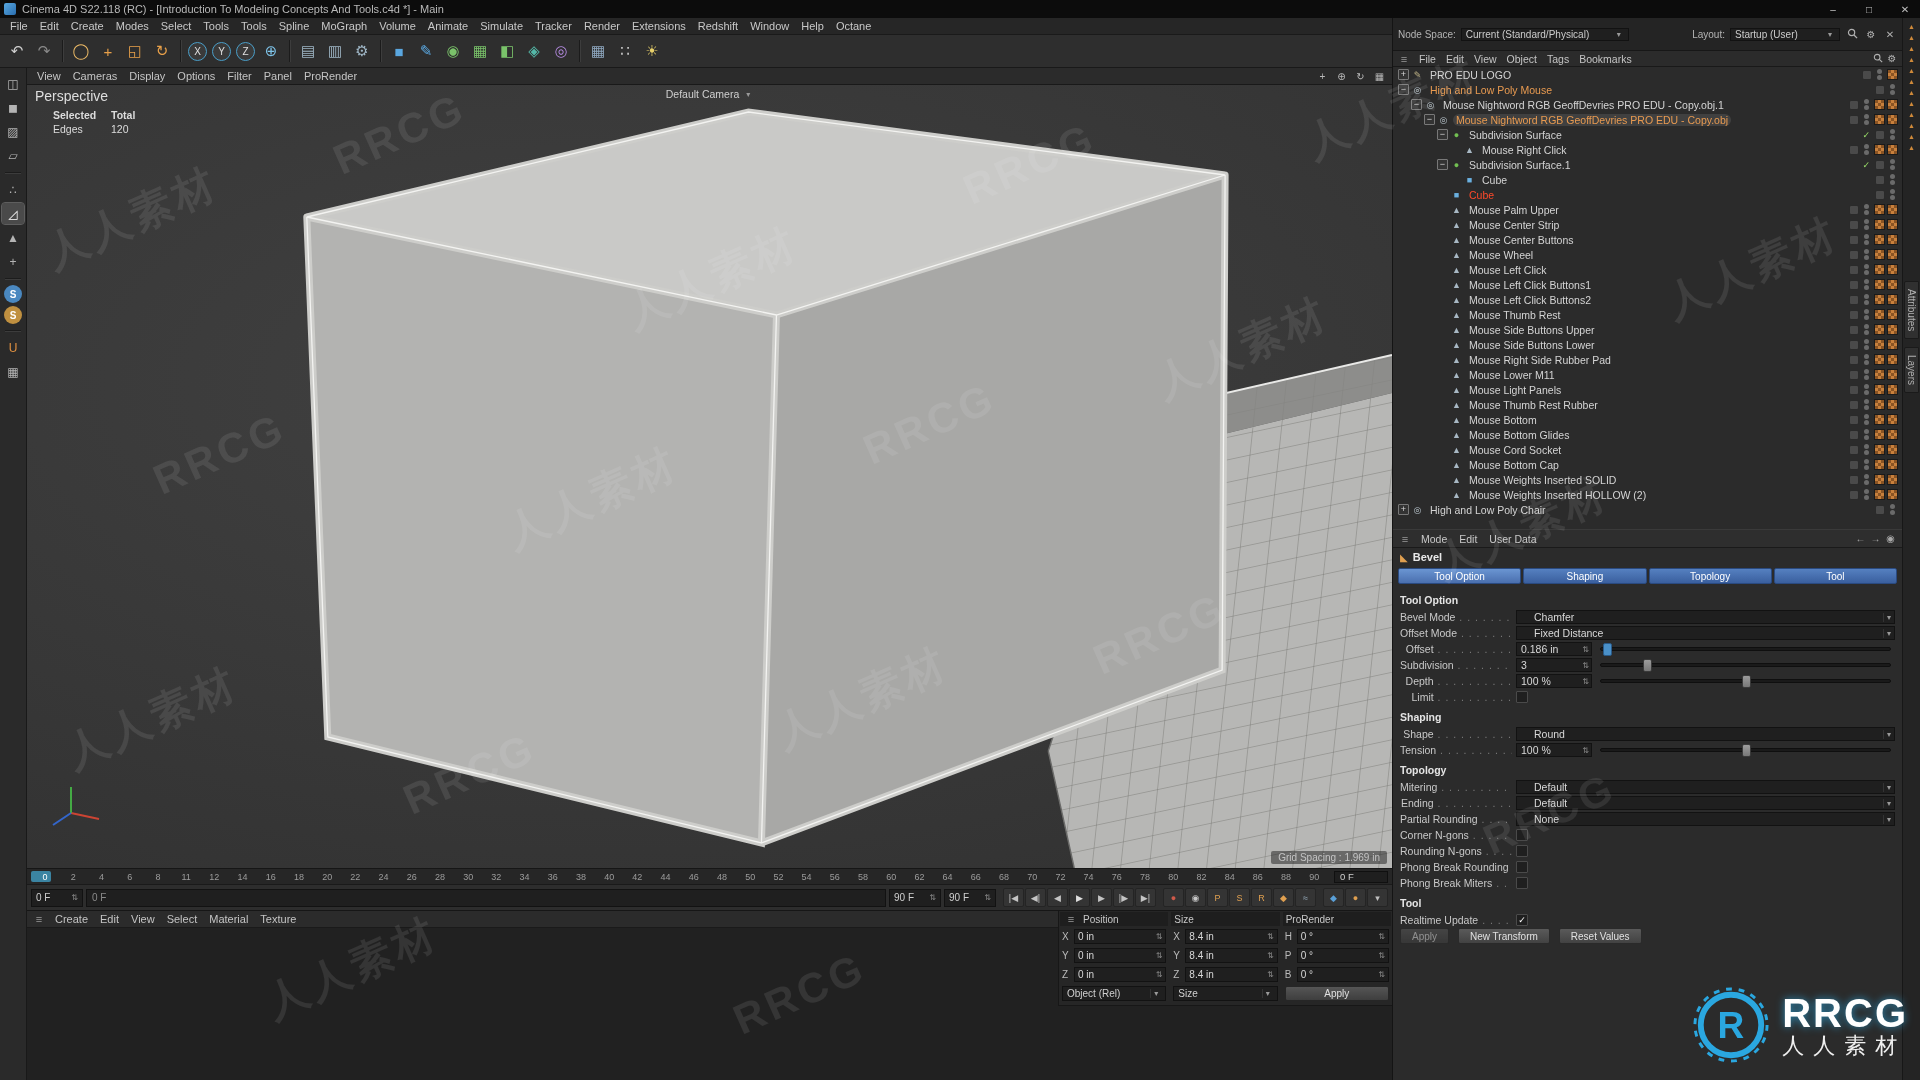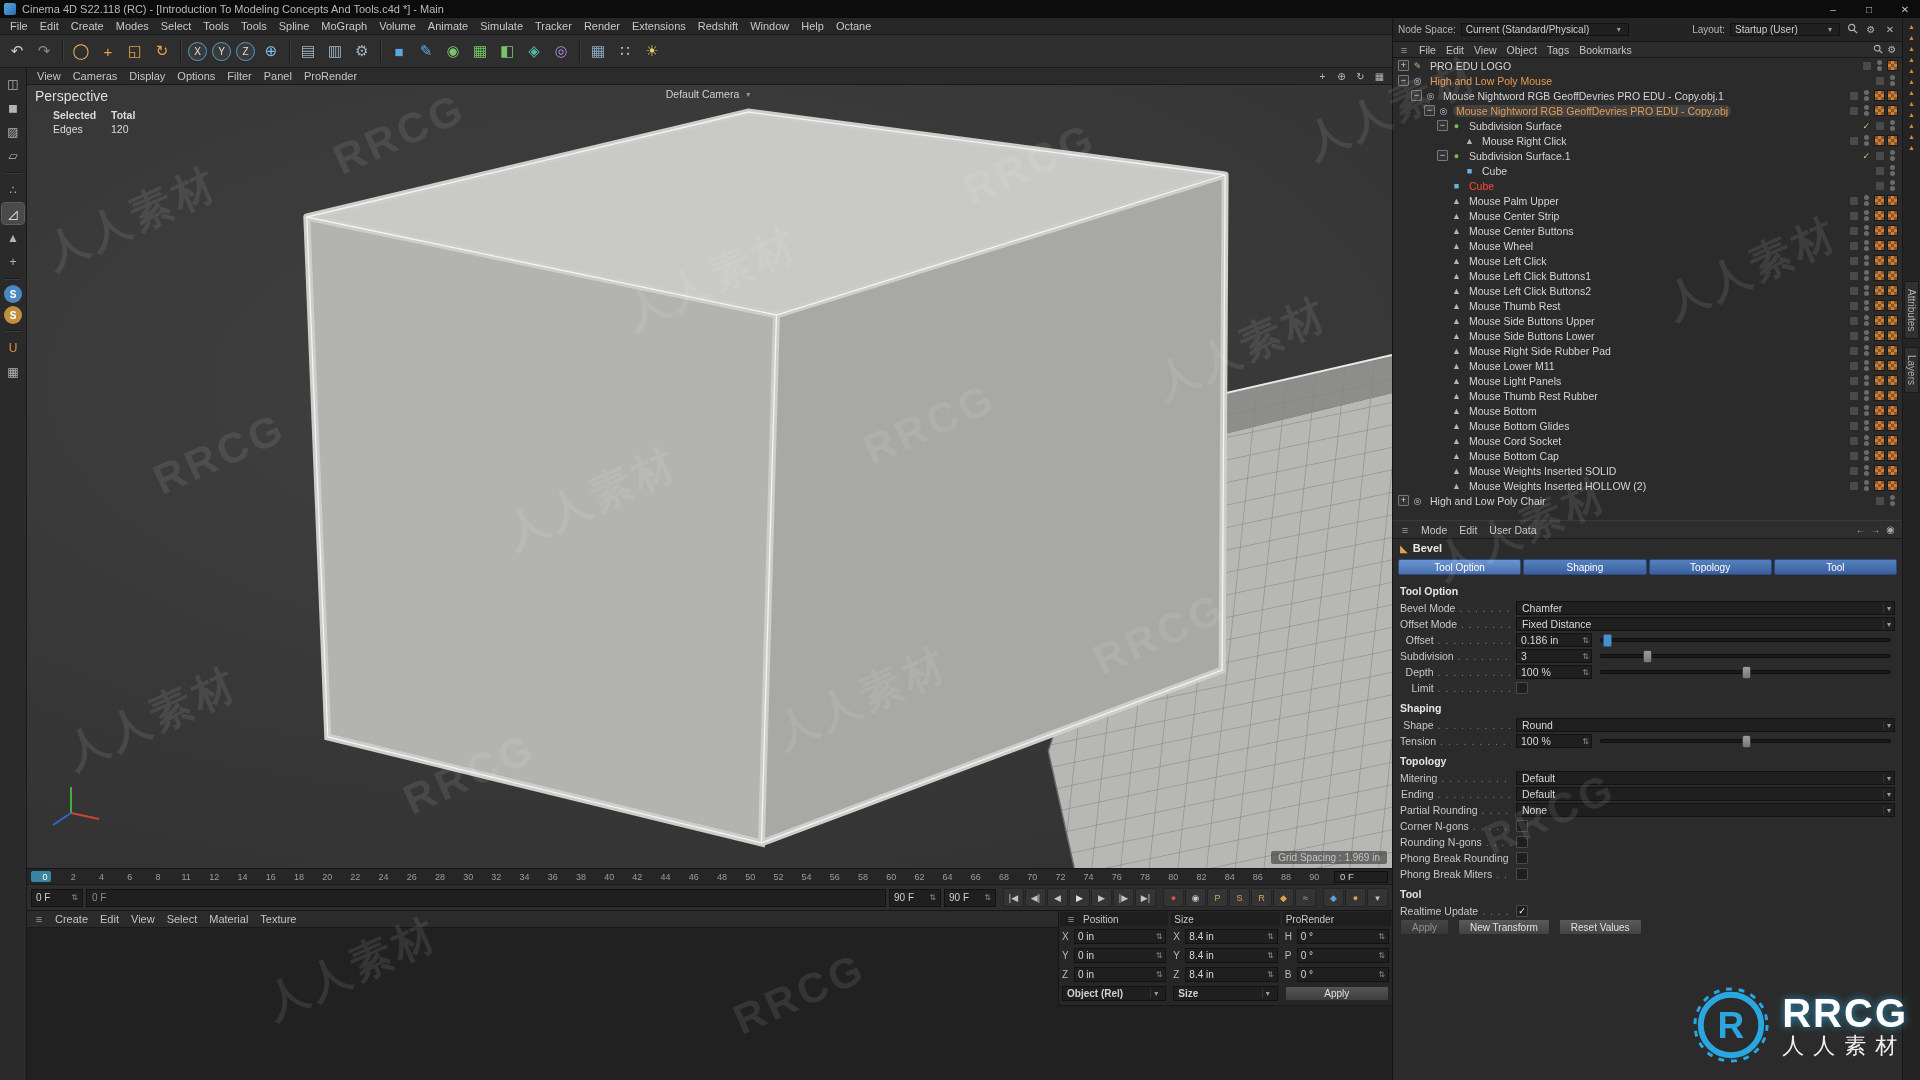--- a/index.html
+++ b/index.html
@@ -72,26 +72,26 @@
   .mm { width:16px; text-align:center; color:#9a9a9a; font-size:11px; margin-right:2px; }
 
   #coord-panel { position:absolute; top:0; right:0; width:334px; background:#262626; border-left:1px solid #171717; border-bottom:1px solid #171717; padding:1px; z-index:3; }
   #coord-cols { display:grid; grid-template-columns:1fr 1fr 1fr; gap:3px; }
   .coord-col { display:flex; flex-direction:column; gap:2px; }
   .coord-head { height:14px; background:#1e1e1e; color:#c8c8c8; font-size:10px; display:flex; align-items:center; padding:0 3px; gap:2px; }
   .coord-row { height:17px; display:flex; align-items:center; gap:3px; padding:0 2px; }
   .coord-axis { width:9px; font-size:10px; color:#bbbbbb; }
   .coord-field { flex:1; height:15px; background:#1f1f1f; border:1px solid #121212; display:flex; align-items:center; justify-content:space-between; padding:0 3px; font-size:10px; color:#d8d8d8; }
   .coord-foot { height:16px; margin:1px 2px 2px 2px; display:flex; }
-  .coord-dd { flex:1; height:15px; background:#1f1f1f; border:1px solid #121212; display:flex; align-items:center; justify-content:space-between; padding:0 4px; font-size:10px; color:#d0d0d0;font-weight:bold; }
+  .coord-dd { flex:1; height:15px; background:#1f1f1f; border:1px solid #121212; display:flex; align-items:center; justify-content:space-between; padding:0 4px; font-size:10px; color:#d0d0d0; }
   .coord-btn { flex:1; height:15px; background:linear-gradient(#555,#3e3e3e); border:1px solid #262626; border-radius:2px; display:flex; align-items:center; justify-content:center; font-size:10px; color:#e0e0e0; }
 
   
   #right-panel { width:509px; display:flex; flex-direction:column; background:#2b2b2b; }
-  #ns-row { height:24px; background:#242424; border-bottom:1px solid #171717; display:flex; align-items:center; font-size:10px; color:#b4b4b4; padding:0 5px; gap:5px; }
+  #ns-row { height:33px; background:#242424; border-bottom:1px solid #171717; display:flex; align-items:center; font-size:10px; color:#b4b4b4; padding:0 5px; gap:5px; }
   .ns-dd { height:13px; background:#1f1f1f; border:1px solid #121212; display:flex; align-items:center; gap:6px; padding:0 4px; color:#cccccc; }
   .ns-sp { flex:1; }
   .ns-ico { width:14px; text-align:center; color:#b0b0b0; font-size:10px; }
 
   #om-menubar { height:16px; background:#2b2b2b; border-bottom:1px solid #191919; display:flex; align-items:center; font-size:10.5px; color:#c4c4c4; padding:0 3px; }
   #om-menu-items { display:flex; }
   #om-menubar .menu-item { padding:0 5px; }
   .sp { flex:1; }
 
   #om-rows { height:450px; background:#2b2b2b; overflow:hidden; }
@@ -124,21 +124,21 @@
   .am-tab { flex:1; height:16px; display:flex; align-items:center; justify-content:center; font-size:10px; color:#ffffff;
             background:linear-gradient(#5580c0,#3a5f9e); border:1px solid #2a4a80; border-radius:2px; }
   .am-tab.active { background:linear-gradient(#6a95d2,#4a6fae); }
   #am-body { flex:1; padding:1px 7px 0 7px; font-size:10.5px; overflow:hidden; }
   .am-sec-title { font-weight:bold; color:#e4e4e4; margin:6px 0 3px 0; }
   .am-row { display:flex; align-items:center; height:16px; gap:4px; }
   .am-label { width:112px; flex-shrink:0; color:#c8c8c8; white-space:nowrap; overflow:hidden;text-align:right; }
   .am-label.lead:after { content:" . . . . . . . . . ."; color:#7a7a7a; letter-spacing:1px; }
   .am-ctrl { flex:1; display:flex; align-items:center; gap:4px; min-width:0; }
   .am-dd { flex:1; height:14px; background:#1f1f1f; border:1px solid #121212; display:flex; align-items:center; padding:0 0 0 5px; color:#d8d8d8; }
-  .am-dd-val { flex:1; overflow:hidden; white-space:nowrap; }
+  .am-dd-val { flex:1; overflow:hidden; white-space:nowrap;margin-left:12px; }
   .am-caret { color:#999999; font-size:8px; border-left:1px solid #333333; padding:0 3px; }
   .am-field { width:76px; height:14px; background:#1f1f1f; border:1px solid #121212; display:flex; align-items:center; justify-content:space-between; padding:0 2px 0 4px; color:#d8d8d8; flex-shrink:0; }
   .am-spin { color:#8a8a8a; font-size:8px; }
   .am-slider { flex:1; height:4px; background:#1a1a1a; border:1px solid #0f0f0f; border-radius:2px; position:relative; margin:0 4px; }
   .am-handle { position:absolute; top:-5px; width:9px; height:13px; background:linear-gradient(#9c9c9c,#787878); border:1px solid #3a3a3a; border-radius:2px; }
   .am-handle.blue { background:#4a90c8; border-color:#2a5a88; }
   .am-checkbox { width:12px; height:12px; background:#1f1f1f; border:1px solid #4a4a4a; color:#ffffff; font-size:9px; line-height:11px; text-align:center; border-radius:1px; }
   .am-btn { padding:0 11px; height:16px; display:flex; align-items:center; background:linear-gradient(#5a5a5a,#424242); border:1px solid #2a2a2a; border-radius:2px; color:#e0e0e0; font-size:10px; margin-right:5px; }
   .am-btn.dim { opacity:.55; }
 

